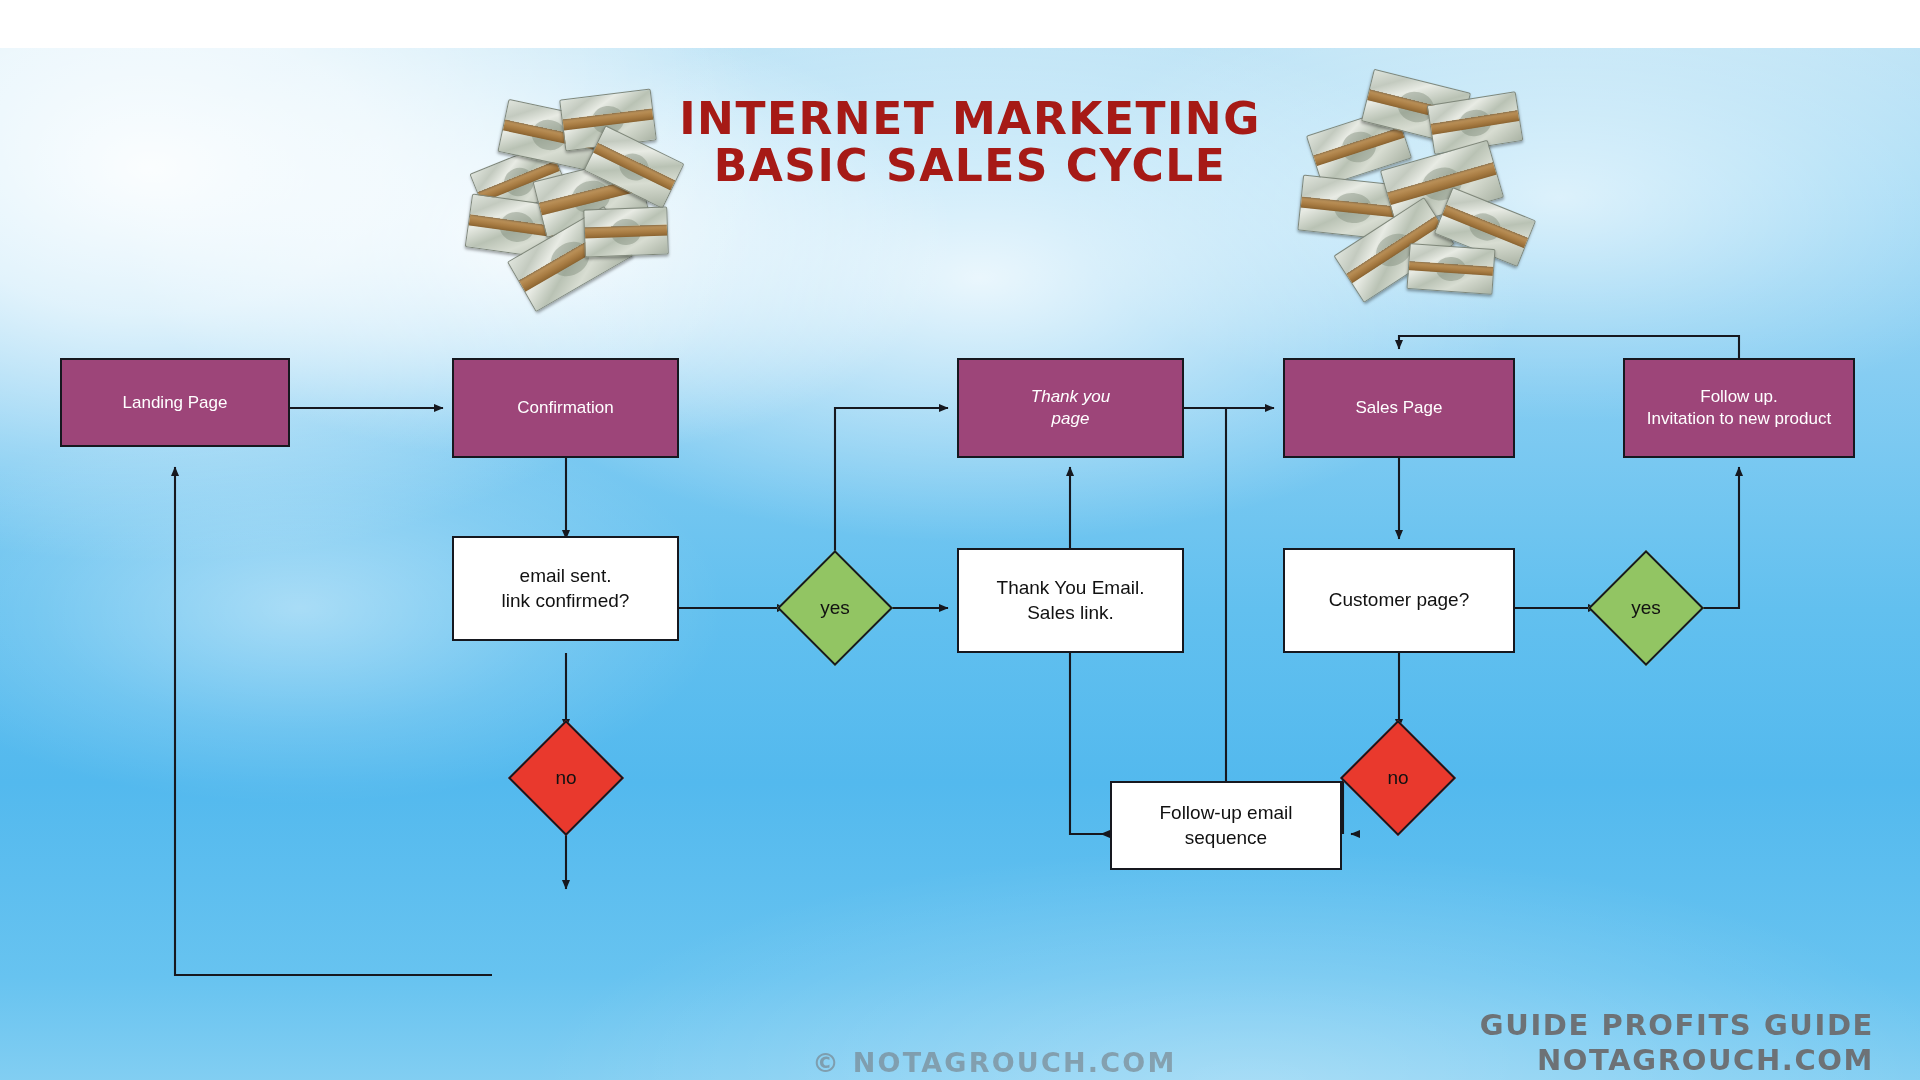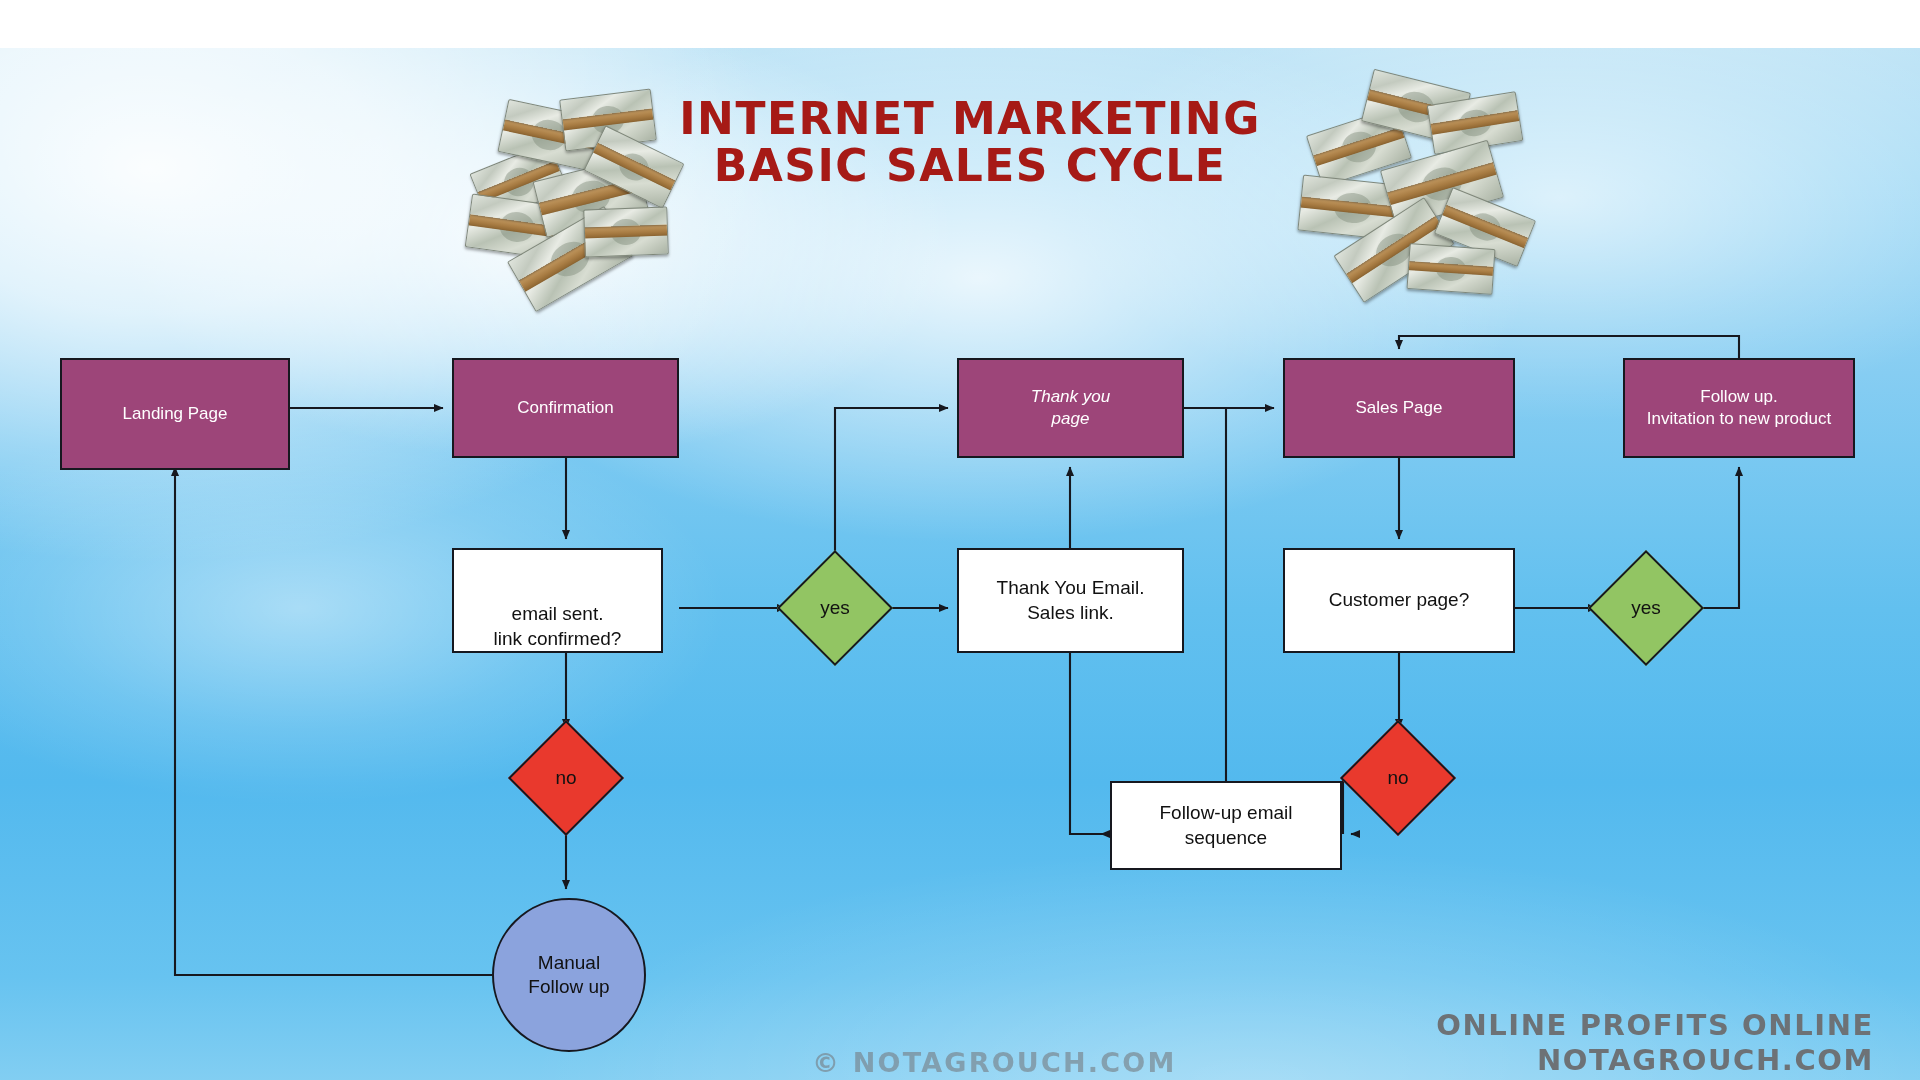--- a/index.html
+++ b/index.html
@@ -241,21 +241,21 @@
 
       <path d="M1687,560 L1739,560 L1739,419" marker-end="url(#ah)"></path>
 
       <path d="M1357,730 L1343,730 L1343,786"></path>
       <path d="M1360,786 L1351,786" marker-end="url(#ah)"></path>
 
       <path d="M1739,310 L1739,288 L1399,288 L1399,301" marker-end="url(#ah)"></path>
     </g>
   </svg>
 
-  <div class="node purple" style="left:60px; top:310px; width:230px; height:112px;">
+  <div class="node purple" style="left:60px; top:310px; width:230px; height:89px;">
     <span>Landing Page</span>
   </div>
 
   <div class="node purple" style="left:452px; top:310px; width:227px; height:100px;">
     <span>Confirmation</span>
   </div>
 
   <div class="node purple" style="left:957px; top:310px; width:227px; height:100px;font-style:italic;">
     <span>Thank you
 page</span>
@@ -263,60 +263,56 @@
 
   <div class="node purple" style="left:1283px; top:310px; width:232px; height:100px;">
     <span>Sales Page</span>
   </div>
 
   <div class="node purple" style="left:1623px; top:310px; width:232px; height:100px;">
     <span>Follow up.
 Invitation to new product</span>
   </div>
 
-  <div class="node white" style="left:452px; top:500px; width:211px; height:105px;align-items:flex-end;">
+  <div class="node white" style="left:452px; top:488px; width:227px; height:105px;">
     <span>email sent.
 link confirmed?</span>
   </div>
 
   <div class="node white" style="left:957px; top:500px; width:227px; height:105px;">
     <span>Thank You Email.
 Sales link.</span>
   </div>
 
   <div class="node white" style="left:1283px; top:500px; width:232px; height:105px;">
     <span>Customer page?</span>
   </div>
 
   <div class="node white" style="left:1110px; top:733px; width:232px; height:89px;">
     <span>Follow-up email
 sequence</span>
   </div>
 
-  <div class="node circle" style="left:492px; top:850px; width:154px; height:154px;">
-    <span>Manual
-Follow up</span>
-  </div>
 
   <div class="diamond yes" style="left:794px; top:519px; width:82px; height:82px;">
     <span class="dlabel">yes</span>
   </div>
 
   <div class="diamond no" style="left:525px; top:689px; width:82px; height:82px;">
     <span class="dlabel">no</span>
   </div>
 
   <div class="diamond yes" style="left:1605px; top:519px; width:82px; height:82px;">
     <span class="dlabel">yes</span>
   </div>
 
   <div class="diamond no" style="left:1357px; top:689px; width:82px; height:82px;">
     <span class="dlabel">no</span>
   </div>
 
   <div class="watermark">© NOTAGROUCH.COM</div>
 
   <div class="brand">
-    <div>ONLINE PROFITS ONLINE</div>
+    <div>GUIDE PROFITS GUIDE</div>
     <div>NOTAGROUCH.COM</div>
   </div>
 
 </div>
 
 </body></html>

